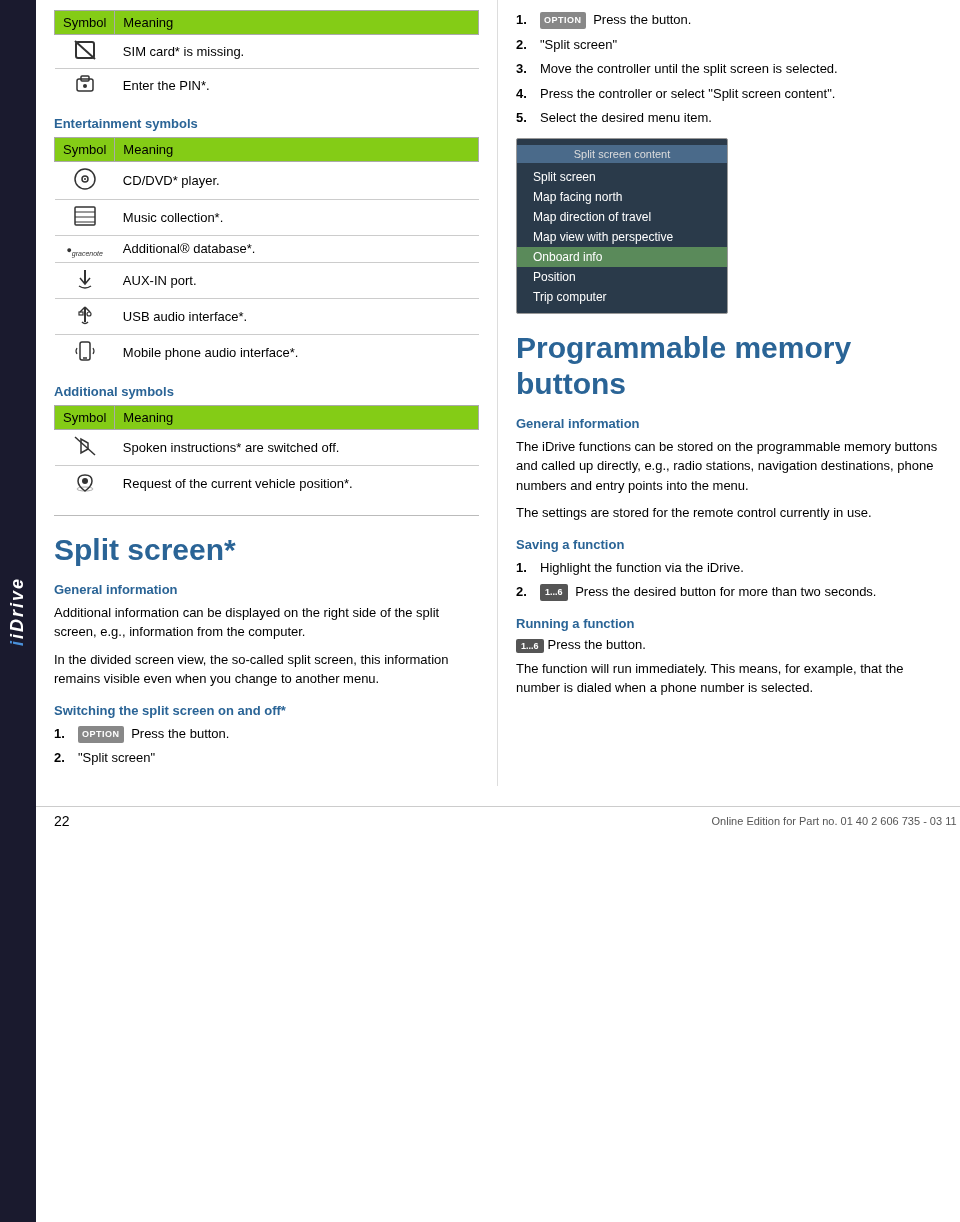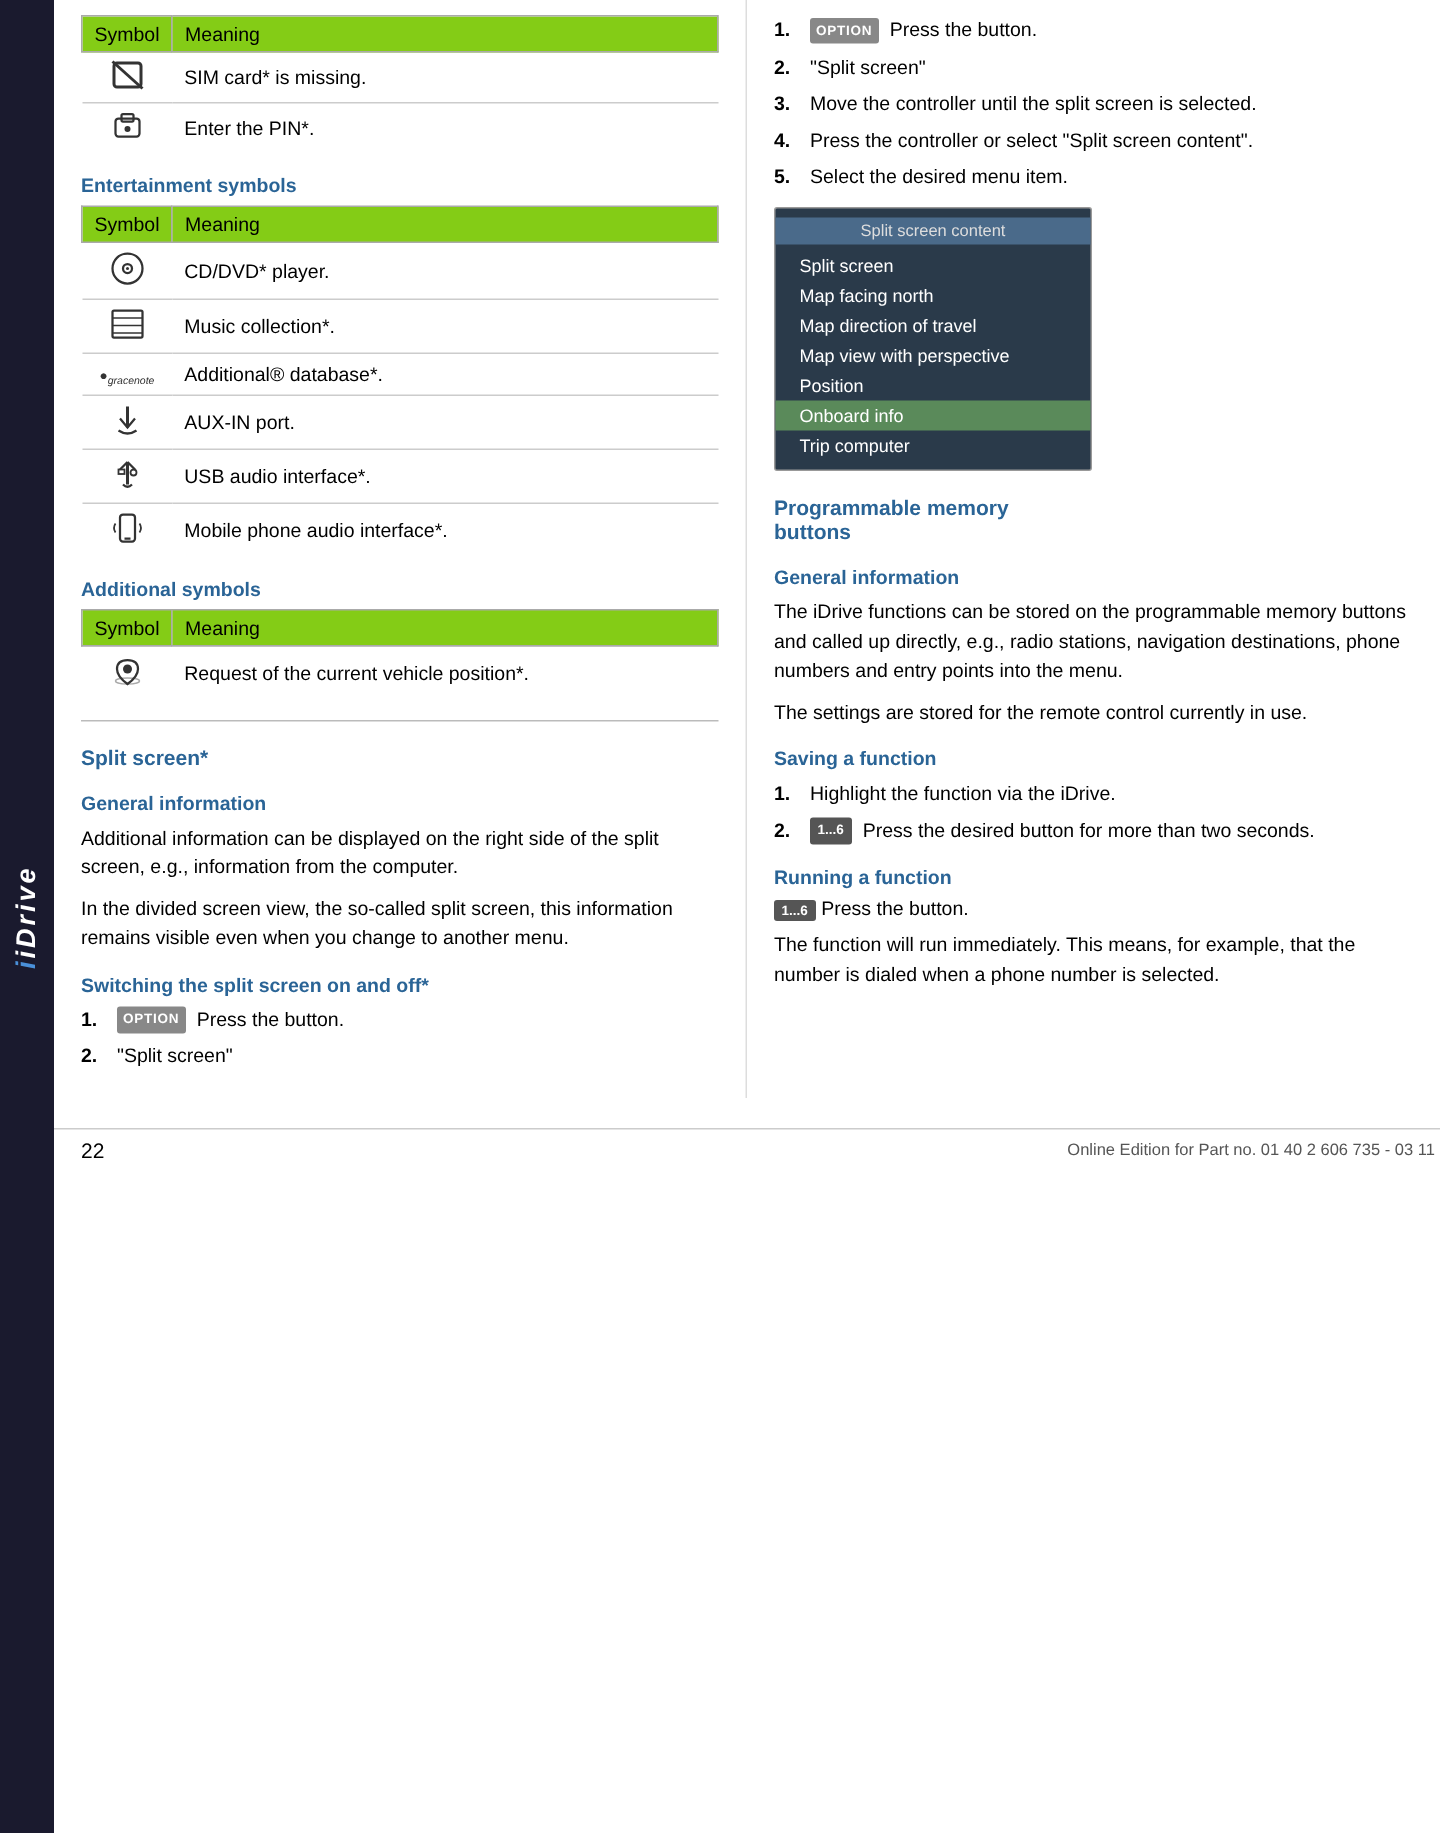--- a/index.html
+++ b/index.html
@@ -90,21 +90,21 @@
     .section-heading {
       color: #2a6496;
       font-size: 13px;
       font-weight: bold;
       margin-bottom: 6px;
       margin-top: 14px;
     }
 
     .big-heading {
       color: #2a6496;
-      font-size: 14px;
+      font-size: 30px;
       font-weight: bold;
       margin-bottom: 10px;
       margin-top: 16px;
       line-height: 1.2;
     }
 
     .body-text {
       font-size: 13px;
       line-height: 1.5;
       margin-bottom: 8px;
@@ -336,20 +336,29 @@
       <thead>
         <tr>
           <th>Symbol</th>
           <th>Meaning</th>
         </tr>
       </thead>
       <tbody>
         <tr>
           <td class="symbol-cell">
             <svg width="24" height="22" viewBox="0 0 24 22">
+              <path d="M8 4 L8 18 L15 14 L15 8 Z" fill="none" stroke="#333" stroke-width="1.5"></path>
+              <line x1="2" y1="2" x2="22" y2="20" stroke="#333" stroke-width="1.5"></line>
+            </svg>
+          </td>
+          <td>Spoken instructions* are switched off.</td>
+        </tr>
+        <tr>
+          <td class="symbol-cell">
+            <svg width="24" height="22" viewBox="0 0 24 22">
               <ellipse cx="12" cy="18" rx="8" ry="2" fill="none" stroke="#aaa" stroke-width="1"></ellipse>
               <path d="M5 10 Q5 4 12 4 Q19 4 19 10 Q19 15 12 20 Q5 15 5 10 Z" fill="none" stroke="#333" stroke-width="1.5"></path>
               <circle cx="12" cy="10" r="3" fill="#333"></circle>
             </svg>
           </td>
           <td>Request of the current vehicle position*.</td>
         </tr>
       </tbody>
     </table>
 
@@ -408,22 +417,22 @@
         <span class="content">Select the desired menu item.</span>
       </li>
     </ul>
 
     <div class="split-screen-box">
       <div class="split-screen-title">Split screen content</div>
       <div class="split-screen-item" style="display:flex;align-items:center;">Split screen</div>
       <div class="split-screen-item">Map facing north</div>
       <div class="split-screen-item">Map direction of travel</div>
       <div class="split-screen-item">Map view with perspective</div>
+      <div class="split-screen-item highlighted">Onboard info</div>
       <div class="split-screen-item">Position</div>
-      <div class="split-screen-item highlighted">Onboard info</div>
       <div class="split-screen-item">Trip computer</div>
     </div>
 
     <div class="big-heading">
       <span>Programmable memory</span><br>
       <span>buttons</span>
     </div>
 
     <div class="section-heading">General information</div>
 

